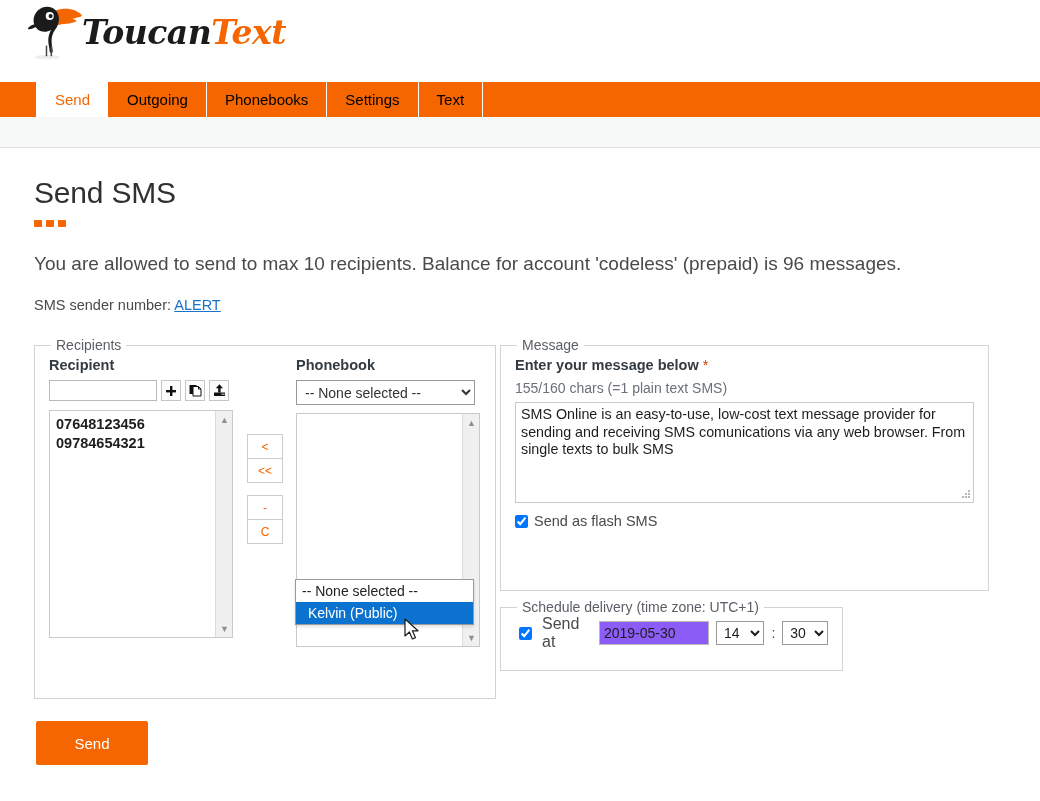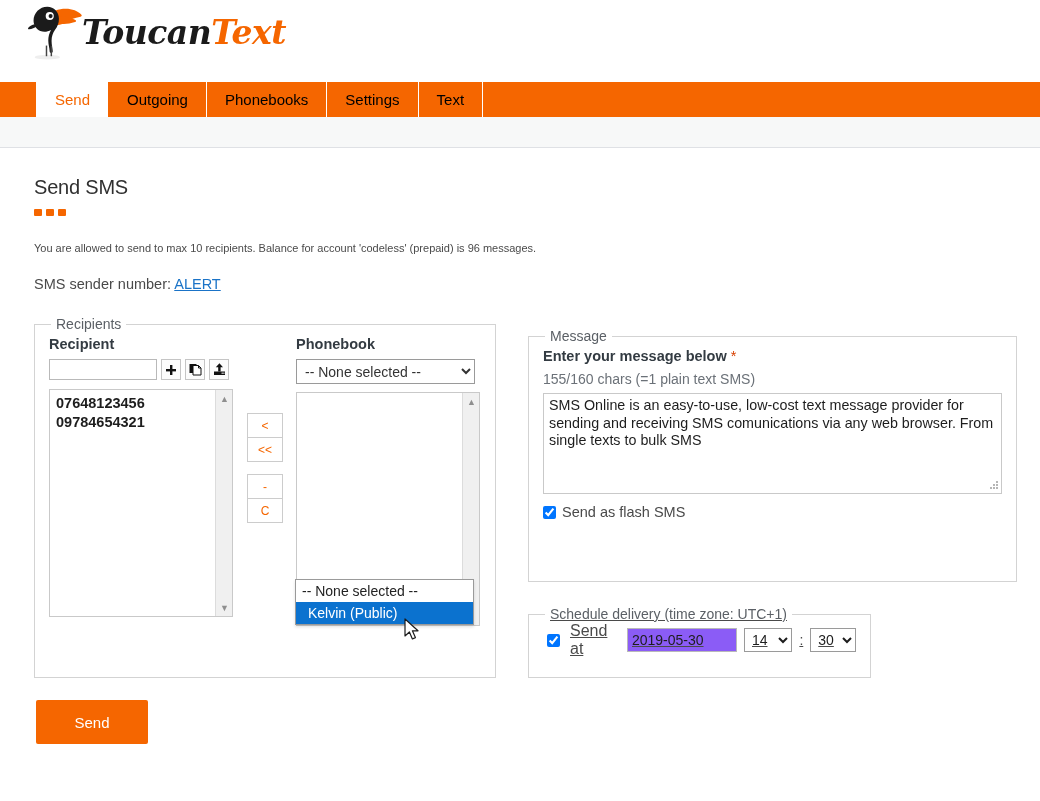--- a/index.html
+++ b/index.html
@@ -70,69 +70,69 @@
     background: #F7F8F8;
     border-bottom: 1px solid #dfe1e5;
   }
 
   
   .page {
     padding: 28px 34px 0 34px;
     position: relative;
   }
   h1.page-title {
-    font-size: 20px;
+    font-size: 30px;
     font-weight: normal;
     color: #303030;
     margin: 0 0 0 0;
     letter-spacing: -0.2px;
   }
   .dots { margin-top: 10px; display: flex; gap: 4px; }
   .dots span {
     display: block;
     width: 8px; height: 7px;
     background: #F56600;
     border-radius: 1px;
   }
   .balance-line {
     margin-top: 26px;
-    font-size: 11px;
+    font-size: 19px;
     color: #4a4a4a;
   }
   .sender-line {
     margin-top: 22px;
     font-size: 14.5px;
     color: #4a4a4a;
   }
   .sender-line a {
     color: #1a73c7;
     text-decoration: underline;
   }
 
   
   .columns {
     display: flex;
-    align-items: flex-end;
+    align-items: flex-start;
     margin-top: 24px;
-    gap: 32px;
+    gap: 4px;
   }
   fieldset {
     border: 1px solid #d3d3d3;
     margin: 0;
     padding: 0 14px 14px 14px;
   }
   legend {
     font-size: 14px;
     color: #5b6066;
     padding: 0 5px;
     margin-left: 2px;
   }
   .fs-recipients { width: 455px; height: 362px; padding-top: 4px; }
   .fs-message   { width: 487px; height: 254px; padding-top: 4px; }
-  .fs-schedule  { width: 343px; height: 72px; margin-top: 24px; padding: 0 14px 28px 14px; text-decoration: underline; }
+  .fs-schedule  { width: 343px; height: 72px; margin-top: 8px; padding: 0 14px 28px 14px; }
 
   .sub-label {
     font-size: 14.5px;
     font-weight: bold;
     color: #333b42;
     margin-bottom: 7px;
   }
   .req-star { color: #d64000; font-weight: normal; }
 
   

